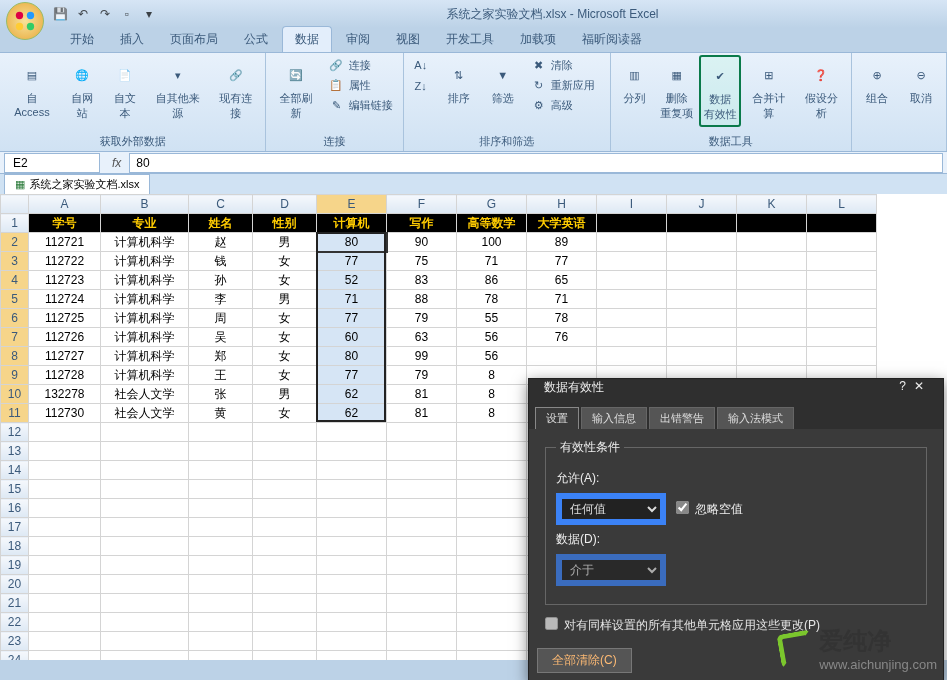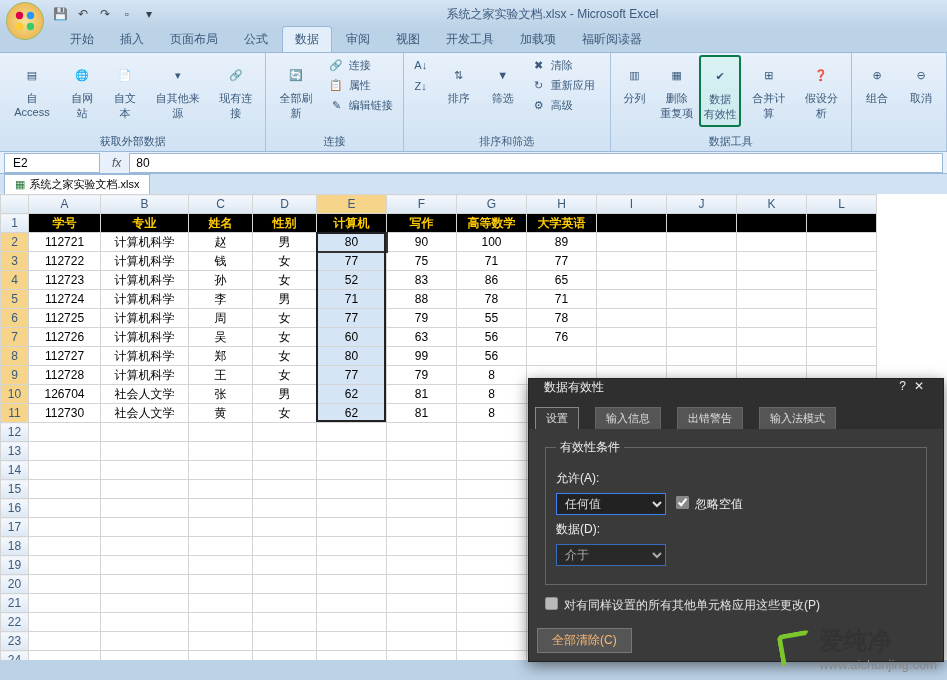--- a/index.html
+++ b/index.html
@@ -50,29 +50,29 @@
 .hdr-row td { background:#000; color:#ffcc00; font-weight:bold; }
 td.sel { background:#d6e5f5; }
 td.active-cell { outline:2px solid #333; outline-offset:-1px; }
 .range-border { position:absolute; border:2px solid #222; pointer-events:none; }
 
 
 .dialog { position:absolute; left:528px; top:378px; width:416px; background:#3a3a3a; color:#eee; border:1px solid #222; box-shadow:0 4px 14px rgba(0,0,0,.5); font-size:12px; }
 .dlg-title { height:24px; display:flex; padding:0 15px; background:#2f2f2f; }
 .dlg-title .t { flex:1; }
 .dlg-title .x { cursor:pointer; padding:0 4px; }
-.dlg-tabs { display:flex; background:#2f2f2f; padding:4px 6px 0 6px; gap:16px; }
+.dlg-tabs { display:flex; background:#2f2f2f; padding:4px 6px 0 6px; gap:2px; }
 .dlg-tab { padding:3px 10px; background:#555; color:#ddd; border:1px solid #666; border-bottom:none; cursor:pointer; font-size:11px; }
 .dlg-tab.active { background:#3a3a3a; border-color:#888; }
 .dlg-body { padding:10px 16px 6px 16px; background:#3a3a3a; }
 .dlg-body fieldset { border:1px solid #666; padding:8px 10px 12px 10px; }
 .dlg-body legend { padding:0 4px; }
 .fld { margin:6px 0; display:flex; align-items:center; gap:10px; }
 .fld label { width:60px; }
-select.dk, .dk { background:#222; color:#ddd; border:1px solid #3b82f6; padding:2px 4px; font-size:12px; width:110px; }
+select.dk, .dk { background:#222; color:#ddd; border:6px solid #3b82f6; padding:2px 4px; font-size:12px; width:110px; }
 .chk { display:flex; align-items:flex-start; gap:6px; }
 .chk input { accent-color:#888; }
 .dlg-foot { padding:8px; display:flex; }
 .dbtn { background:#555; color:#fdba74; border:1px solid #777; padding:3px 14px; cursor:pointer; font-size:12px; }
 
 
 .wm { position:absolute; right:10px; bottom:8px; display:flex; align-items:center; gap:6px; }
 .wm .logo { width:34px; height:34px; border:5px solid #7bc62d; border-radius:6px; border-right-color:transparent; border-bottom-color:transparent; transform:rotate(-10deg); }
 .wm .txt1 { font-size:24px; font-weight:bold; color:#333; }
 .wm .txt2 { font-size:13px; color:#888; }
@@ -414,21 +414,21 @@
           <td class="">79</td>
           <td class="">8</td>
           <td class=""></td>
           <td class=""></td>
           <td class=""></td>
           <td class=""></td>
           <td class=""></td>
         </tr>
         <tr>
           <th class="rowhdr sel">10</th>
-          <td class="">126704</td>
+          <td class="">132278</td>
           <td class="">社会人文学</td>
           <td class="">张</td>
           <td class="">男</td>
           <td class="sel">62</td>
           <td class="">81</td>
           <td class="">8</td>
           <td class=""></td>
           <td class=""></td>
           <td class=""></td>
           <td class=""></td>

